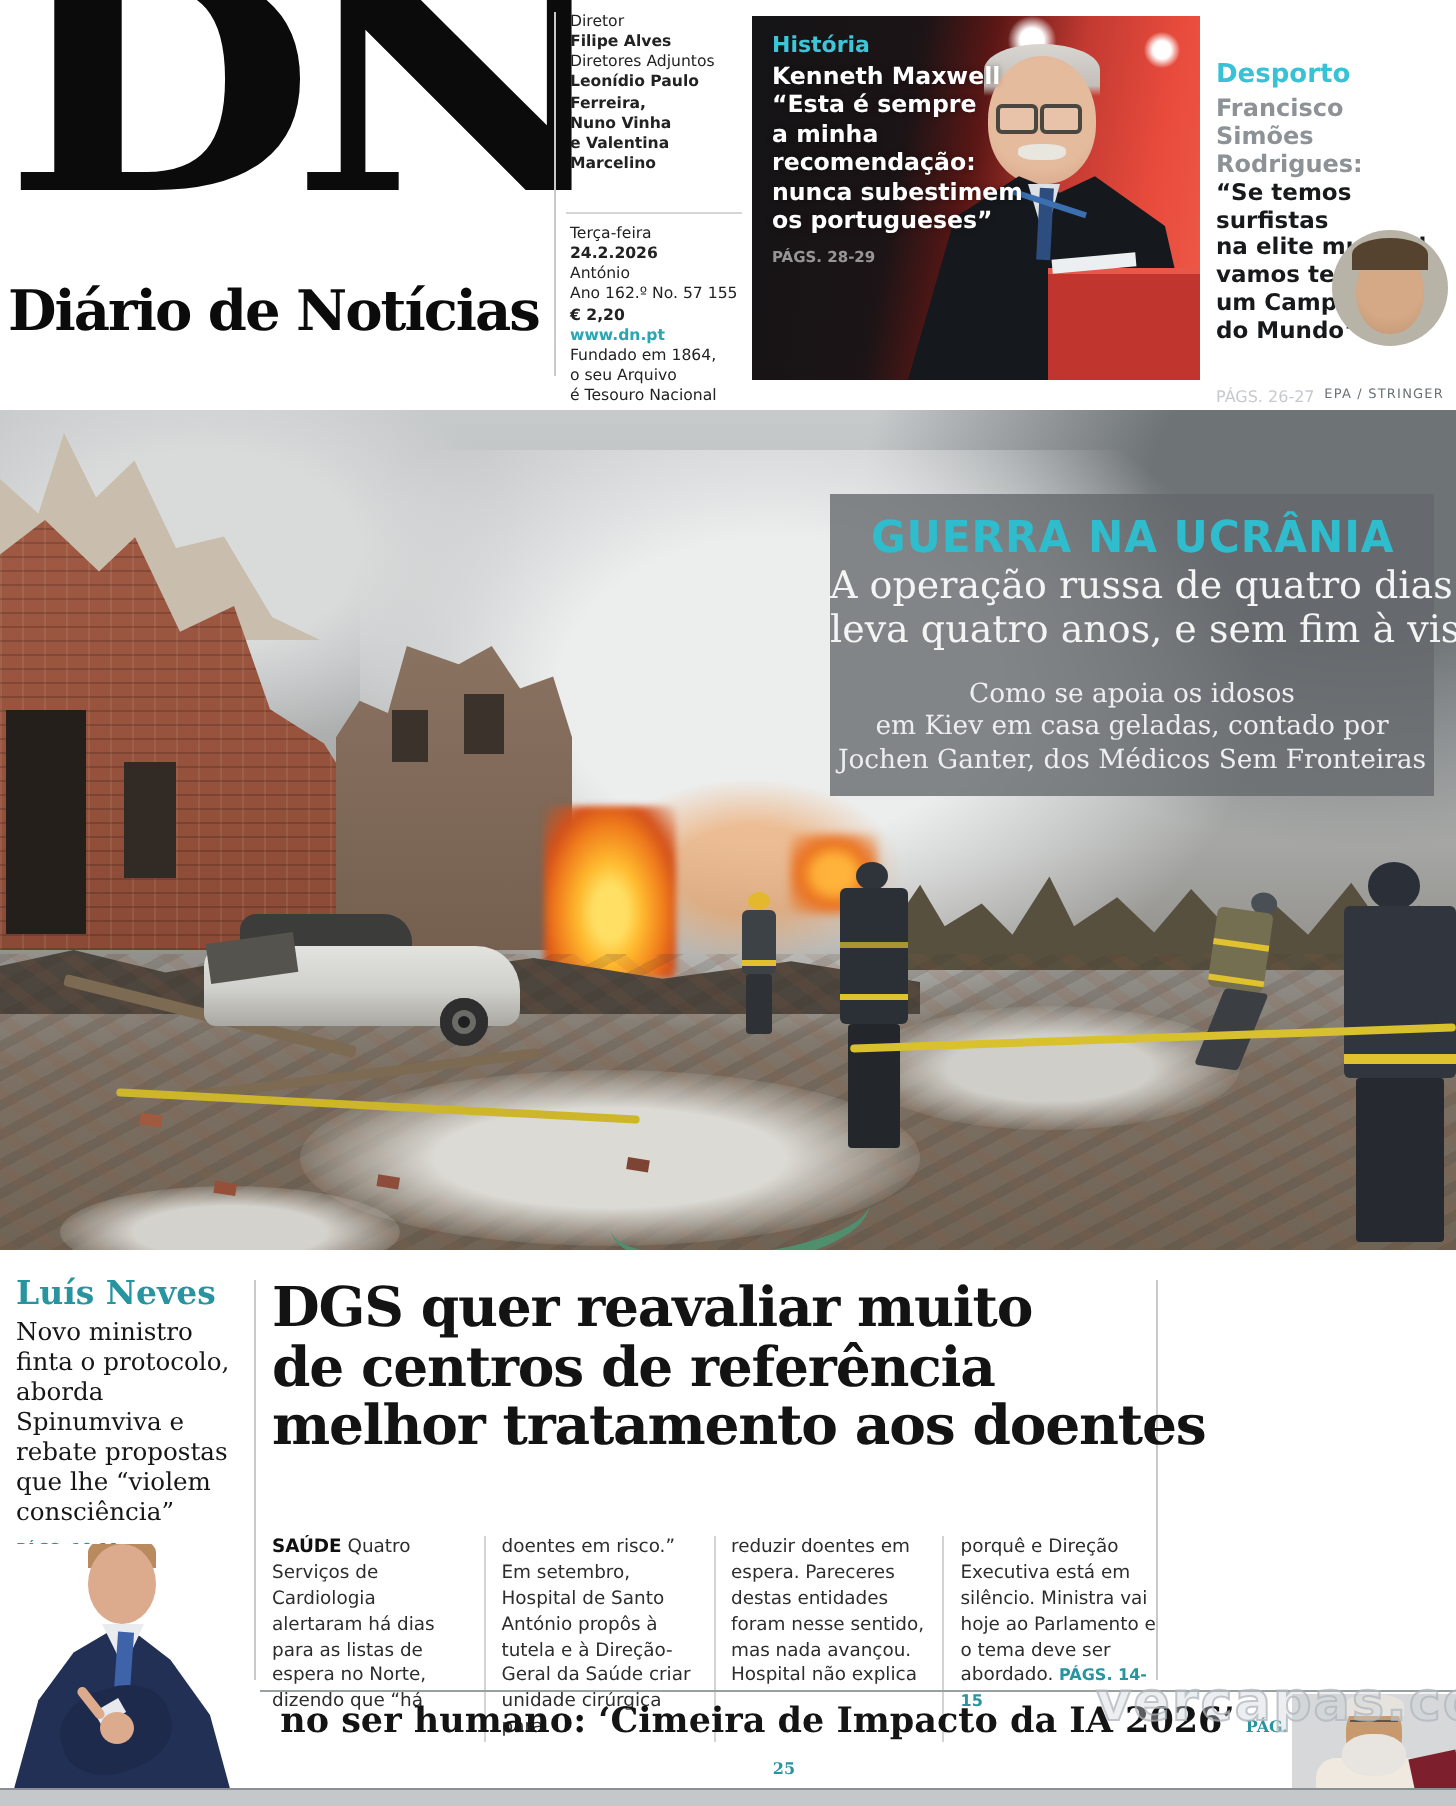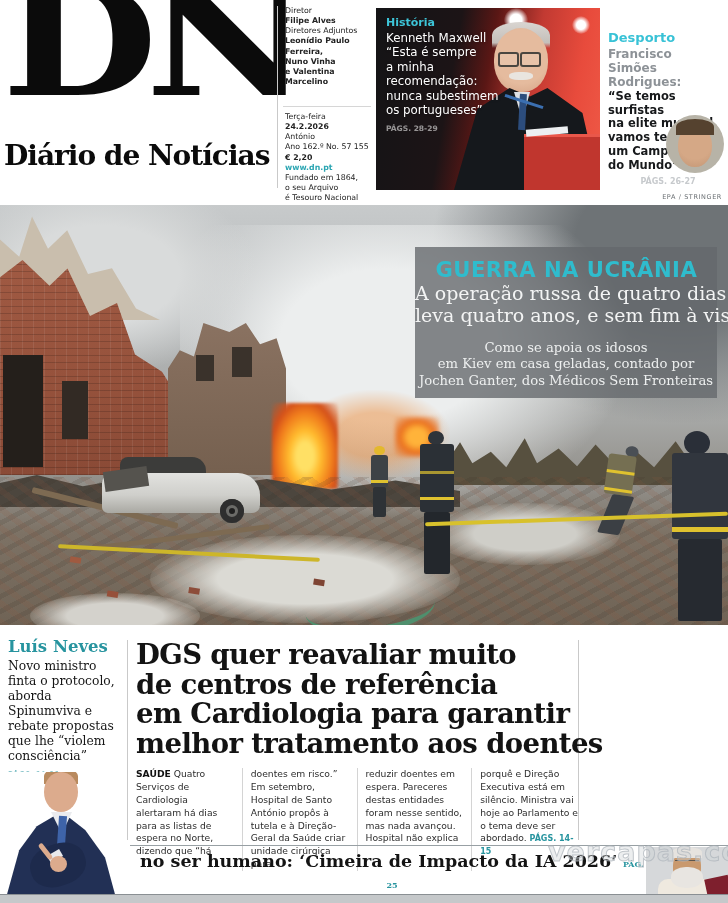--- a/index.html
+++ b/index.html
@@ -34,30 +34,30 @@
   #ph-suit{left:78px;top:78px;width:146px;height:104px;background:#15181c;
      clip-path:polygon(0 100%,16% 22%,38% 2%,52% 10%,64% 2%,88% 26%,100% 100%);}
   #ph-shirt{left:138px;top:84px;width:16px;height:28px;background:#dde1e6;
      clip-path:polygon(0 0,100% 0,52% 100%);}
   #ph-tie{left:143px;top:86px;width:7px;height:36px;background:#2c4d7d;transform:rotate(3deg);}
   #ph-ribbon{left:128px;top:92px;width:40px;height:3px;background:#3b6fb0;transform:rotate(18deg);}
   #ph-podium{left:148px;top:126px;width:76px;height:56px;background:#c0362e;border-top:3px solid #e9574a;}
   #ph-paper{left:150px;top:120px;width:42px;height:7px;background:#eceff1;transform:rotate(-5deg);}
   #ph-text{left:10px;top:8px;width:140px;}
   #ph-text .kick{color:#3dc5d8;font-weight:bold;font-size:11px;margin-bottom:2px;}
-  #ph-text .ln{color:#ffffff;font-weight:normal;font-size:11.8px;line-height:1.22;
+  #ph-text .ln{color:#ffffff;font-weight:bold;font-size:11.8px;line-height:1.22;
      text-shadow:0 0 3px rgba(0,0,0,0.35);}
   #ph-text .pg{color:rgba(255,255,255,0.55);font-weight:bold;font-size:7.5px;margin-top:7px;}
 
   
   #promo-desp{left:608px;top:30px;width:120px;height:162px;}
   #promo-desp .kick{color:#38c2d6;font-weight:bold;font-size:13px;margin-bottom:3px;}
   #promo-desp .nm{color:#8d9297;font-weight:bold;font-size:12px;line-height:1.16;}
   #promo-desp .qt{color:#17191b;font-weight:bold;font-size:11.5px;line-height:1.2;}
-  #promo-desp .pg{color:#c7cacd;font-weight:bold;font-size:8px;margin-top:4px;text-align:center;}
+  #promo-desp .pg{color:#c7cacd;font-weight:normal;font-size:8px;margin-top:21px;}
   #desp-circle{left:666px;top:115px;width:58px;height:58px;border-radius:50%;overflow:hidden;
      background:radial-gradient(circle at 50% 30%,#b7b3a7 0 100%);}
   #desp-face{position:absolute;left:12px;top:10px;width:34px;height:42px;border-radius:48%;
      background:radial-gradient(circle at 50% 42%,#d5a886 0 55%,#c29574 100%);}
   #desp-hair{position:absolute;left:10px;top:4px;width:38px;height:16px;border-radius:50% 50% 0 0;background:#55422f;}
 
   
   #credit{right:6px;top:193px;font-size:6.5px;letter-spacing:0.6px;color:#6a6f73;}
 
   
@@ -354,21 +354,20 @@
     <div id="nv-hand"></div>
     <div id="nv-finger"></div>
   </div>
 
   <div class="abs vrule" style="left:127px;top:640px;height:200px;"></div>
   <div class="abs vrule" style="left:578px;top:640px;height:200px;"></div>
 
   <div class="abs" id="main-hl">
     <div>DGS quer reavaliar muito</div>
     <div>de centros de referência</div>
-    <div>em Cardiologia para garantir</div>
     <div>melhor tratamento aos doentes</div>
   </div>
   <div class="abs" id="cols">
     <div class="col" style="padding-left:0;">
       <span class="kick">SAÚDE</span>
       <span>Quatro Serviços de Cardiologia alertaram há dias para as listas de espera no Norte, dizendo que “há</span>
     </div>
     <div class="col">
       <span>doentes em risco.” Em setembro, Hospital de Santo António propôs à tutela e à Direção-Geral da Saúde criar unidade cirúrgica para</span>
     </div>

